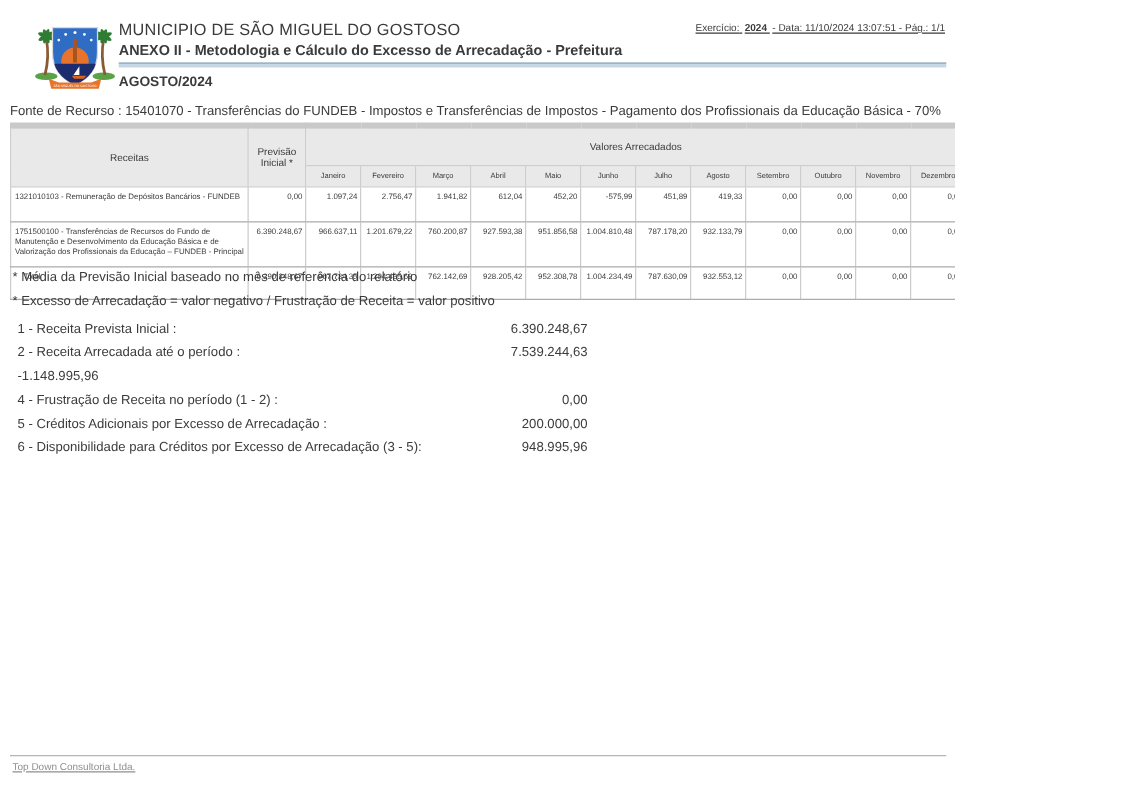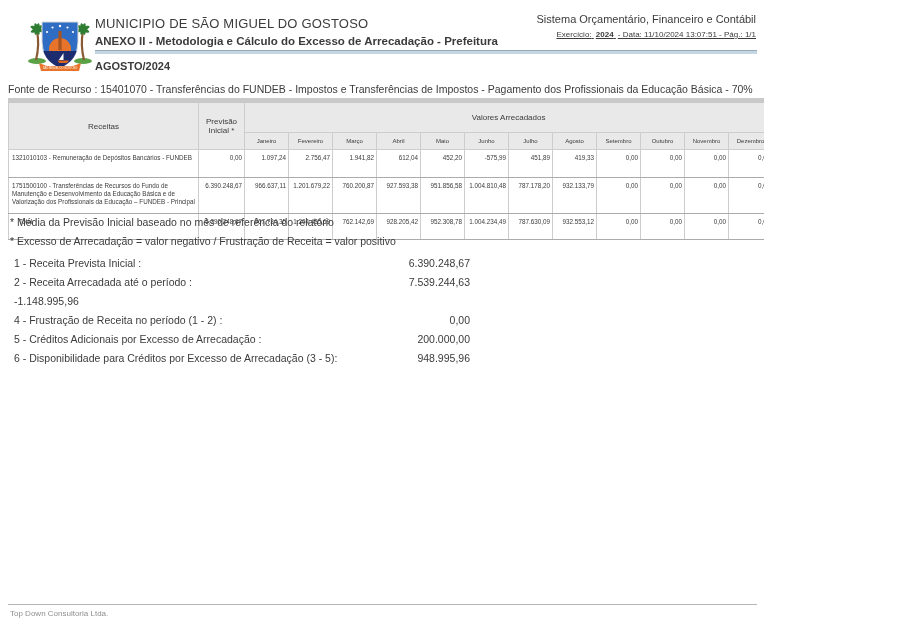--- a/index.html
+++ b/index.html
@@ -51,21 +51,21 @@
   
   .notes { position:absolute; left:10px; top:216px; }
   .note  { font-size:10.5px; margin-bottom:7px; }
   .summary { position:absolute; left:14px; top:257px; width:456px; }
   .s-item  { display:flex; justify-content:space-between; height:19px; font-size:10.5px; }
   .s-label { white-space:nowrap; }
   .s-value { white-space:nowrap; text-align:right; }
 
   
   .footer-rule { position:absolute; left:8px; right:7px; top:604px; border-top:1px solid #b5b5b5; }
-  .footer-company { position:absolute; left:10px; top:609px; font-size:8px; color:#8f8f8f; }
+  .footer-company { position:absolute; left:10px; top:609px; font-size:8px; color:#8f8f8f;text-decoration:underline; }
 </style>
 </head>
 <body>
 
 <div class="page">
 
   <svg class="crest" viewBox="0 0 64 68" aria-hidden="true">
 
     <ellipse cx="9" cy="53" rx="9" ry="3" fill="#5aa148"></ellipse>
     <ellipse cx="55" cy="53" rx="9" ry="3" fill="#5aa148"></ellipse>
@@ -113,21 +113,20 @@
   </svg>
 
   <div class="title-block">
     <div class="muni">MUNICIPIO DE SÃO MIGUEL DO GOSTOSO</div>
     <div class="anexo">ANEXO II - Metodologia e Cálculo do Excesso de Arrecadação - Prefeitura</div>
   </div>
   <div class="header-rule"></div>
   <div class="period">AGOSTO/2024</div>
 
   <div class="sys-block">
-    <div class="sys-name">Sistema Orçamentário, Financeiro e Contábil</div>
     <div class="sys-meta">
       <span>Exercício:</span>
       <span class="bold">2024</span>
       <span>- Data: 11/10/2024 13:07:51 -  Pág.: 1/1</span>
     </div>
   </div>
 
   <div class="fonte">Fonte de Recurso : 15401070 - Transferências do FUNDEB - Impostos e Transferências de Impostos - Pagamento  dos Profissionais da Educação Básica - 70%</div>
 
   <table class="rev-table">

